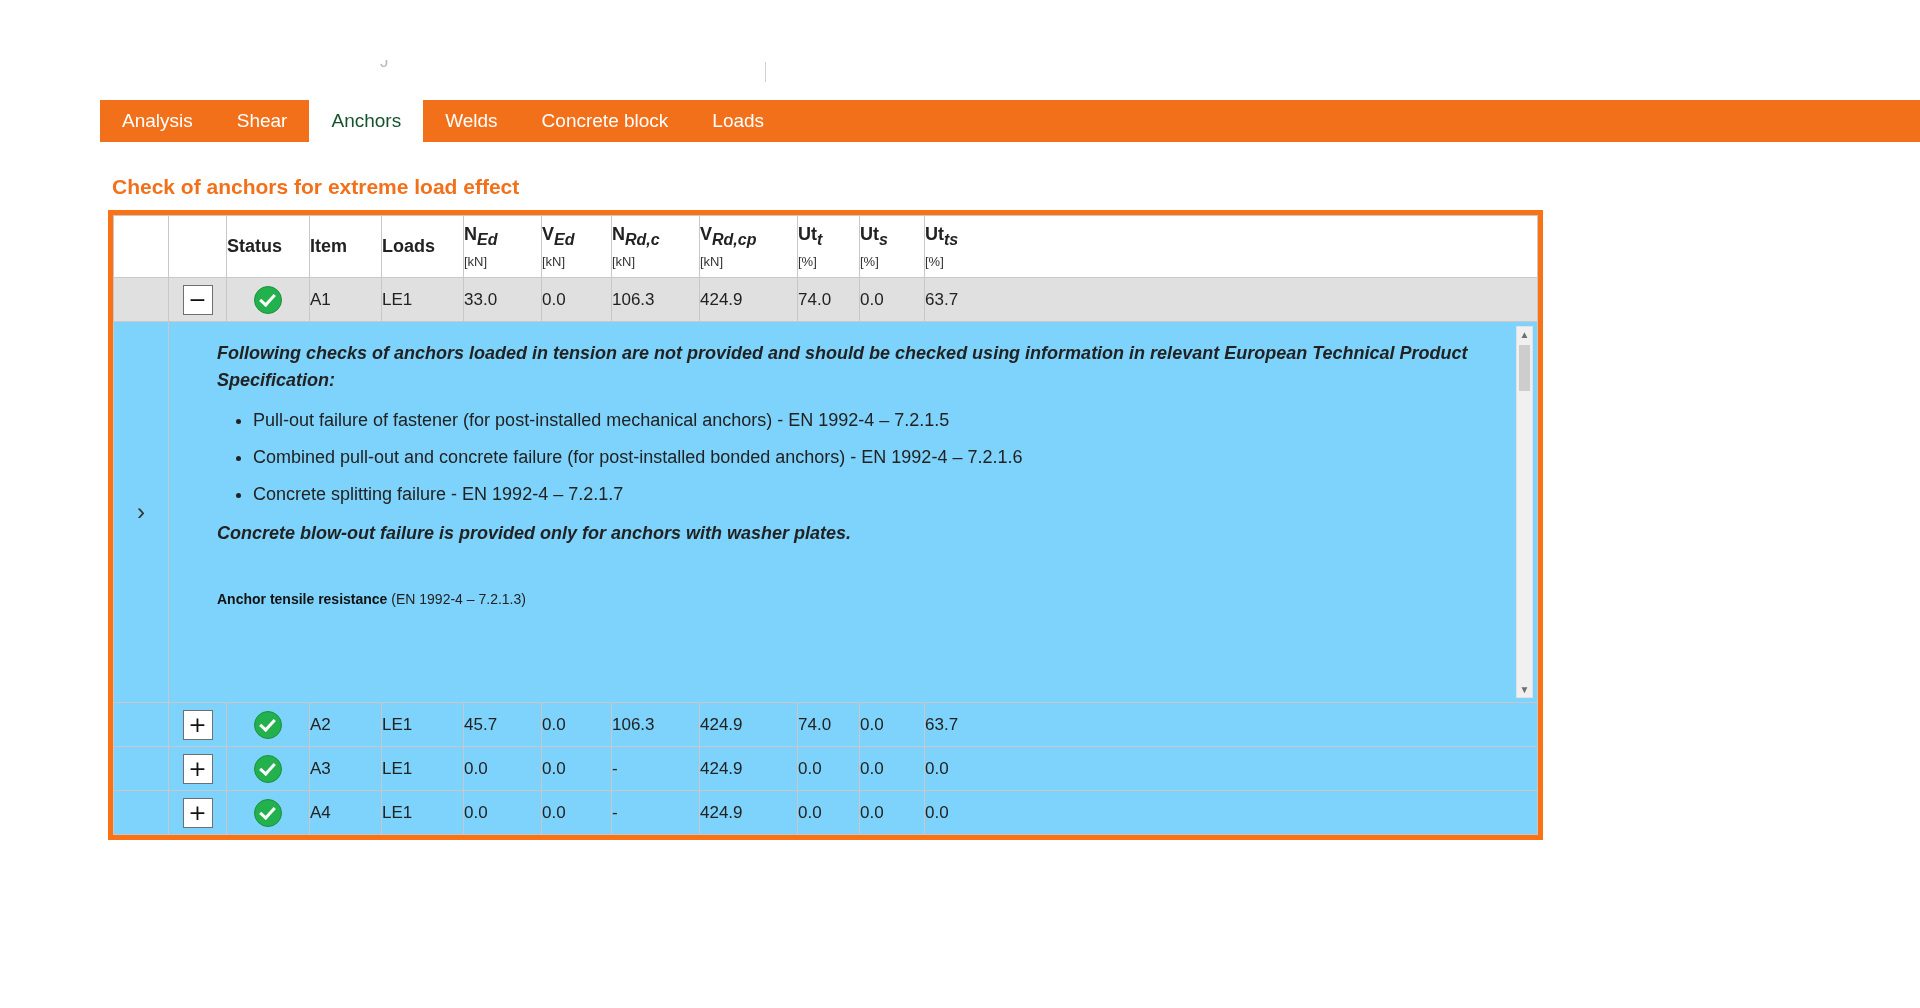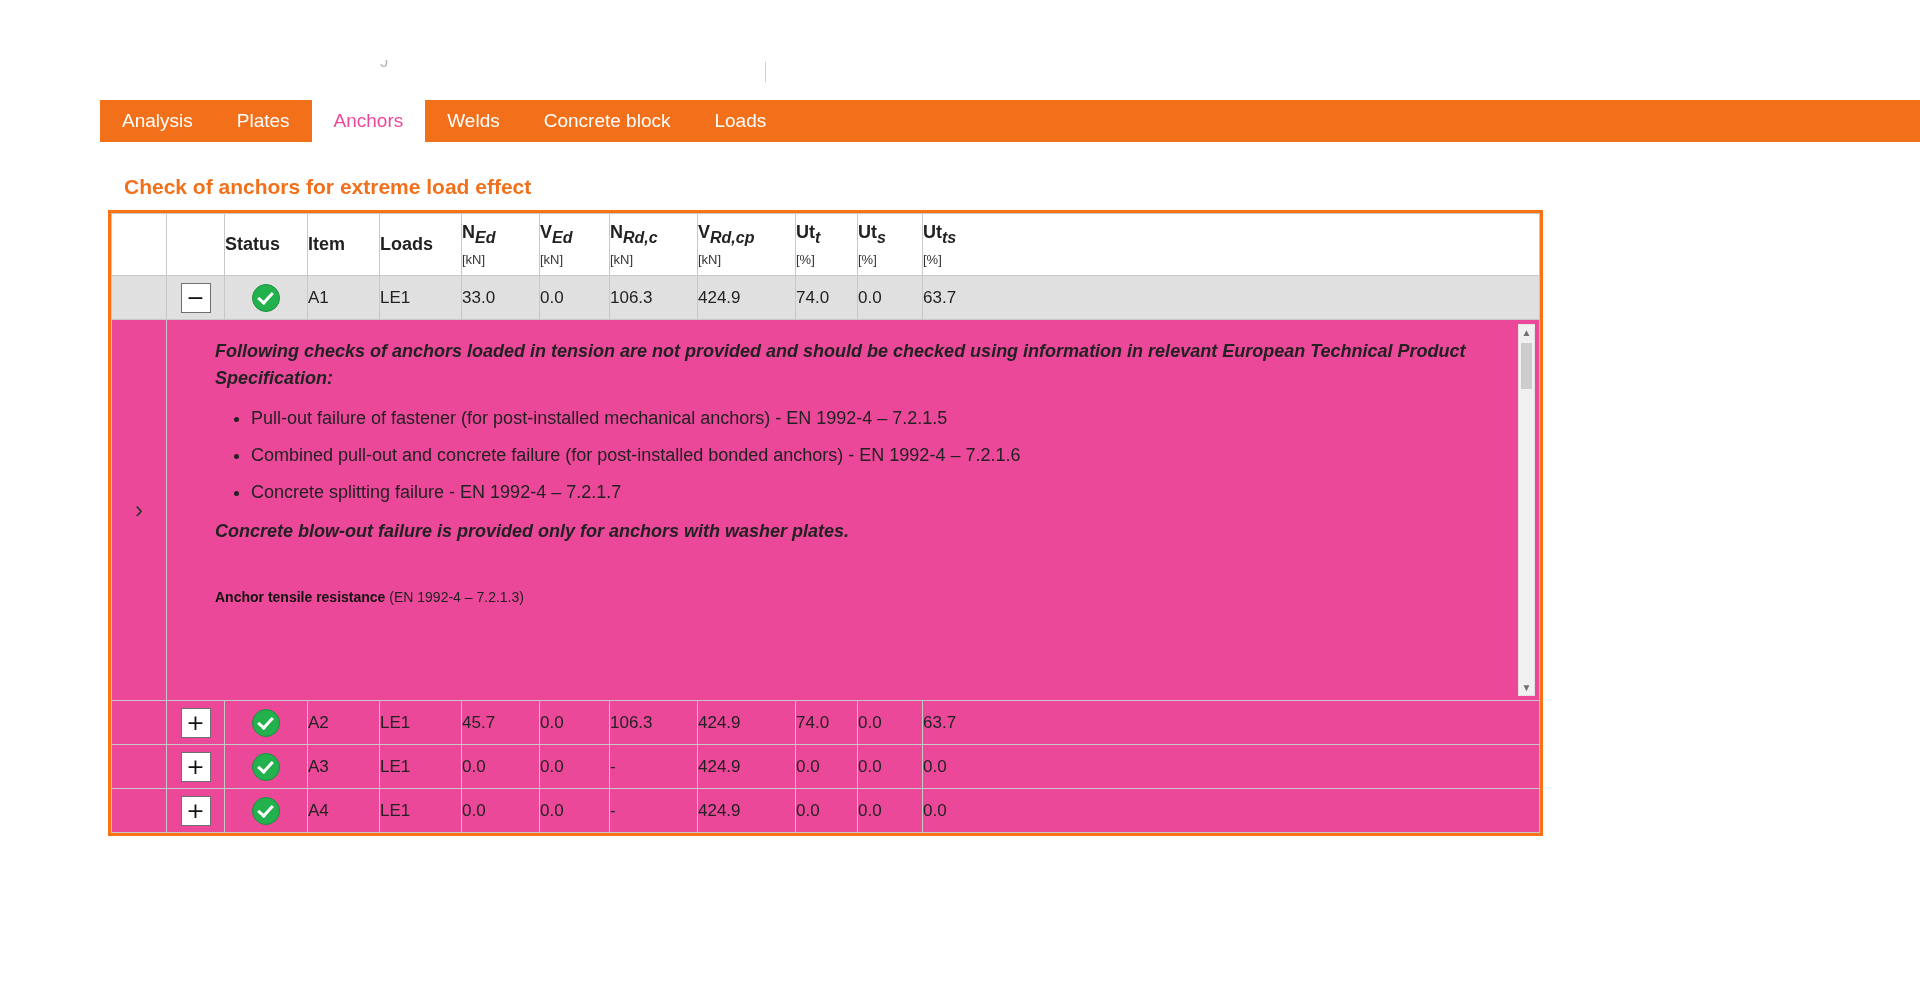--- a/index.html
+++ b/index.html
@@ -60,41 +60,41 @@
     align-items: center;
     padding: 0 22px;
     font-size: 19px;
     color: #ffffff;
     cursor: pointer;
     white-space: nowrap;
     user-select: none;
   }
   .tab.active {
     background: #ffffff;
-    color: #ec4899;
+    color: #14532d;
   }
 
   
   .section-title {
     position: absolute;
     top: 175px;
-    left: 124px;
+    left: 112px;
     font-size: 21px;
     font-weight: bold;
     color: #f3701b;
   }
 
   
   .table-wrap {
     position: absolute;
     top: 210px;
     left: 108px;
     width: 1435px;
-    border: 3px solid #f97316;
-    background: #ec4899;
+    border: 5px solid #f97316;
+    background: #7dd3fc;
     box-sizing: border-box;
   }
 
   table.grid {
     border-collapse: collapse;
     width: 100%;
     table-layout: fixed;
     font-size: 17px;
     color: #222222;
   }
@@ -274,21 +274,21 @@
   <div class="ghost-strip">
     <span class="ghost-text">J</span>
     <span class="ghost-tick"></span>
   </div>
 
   <div class="tabbar">
     <div class="tab">
       <span>Analysis</span>
     </div>
     <div class="tab">
-      <span>Plates</span>
+      <span>Shear</span>
     </div>
     <div class="tab active">
       <span>Anchors</span>
     </div>
     <div class="tab">
       <span>Welds</span>
     </div>
     <div class="tab">
       <span>Concrete block</span>
     </div>

